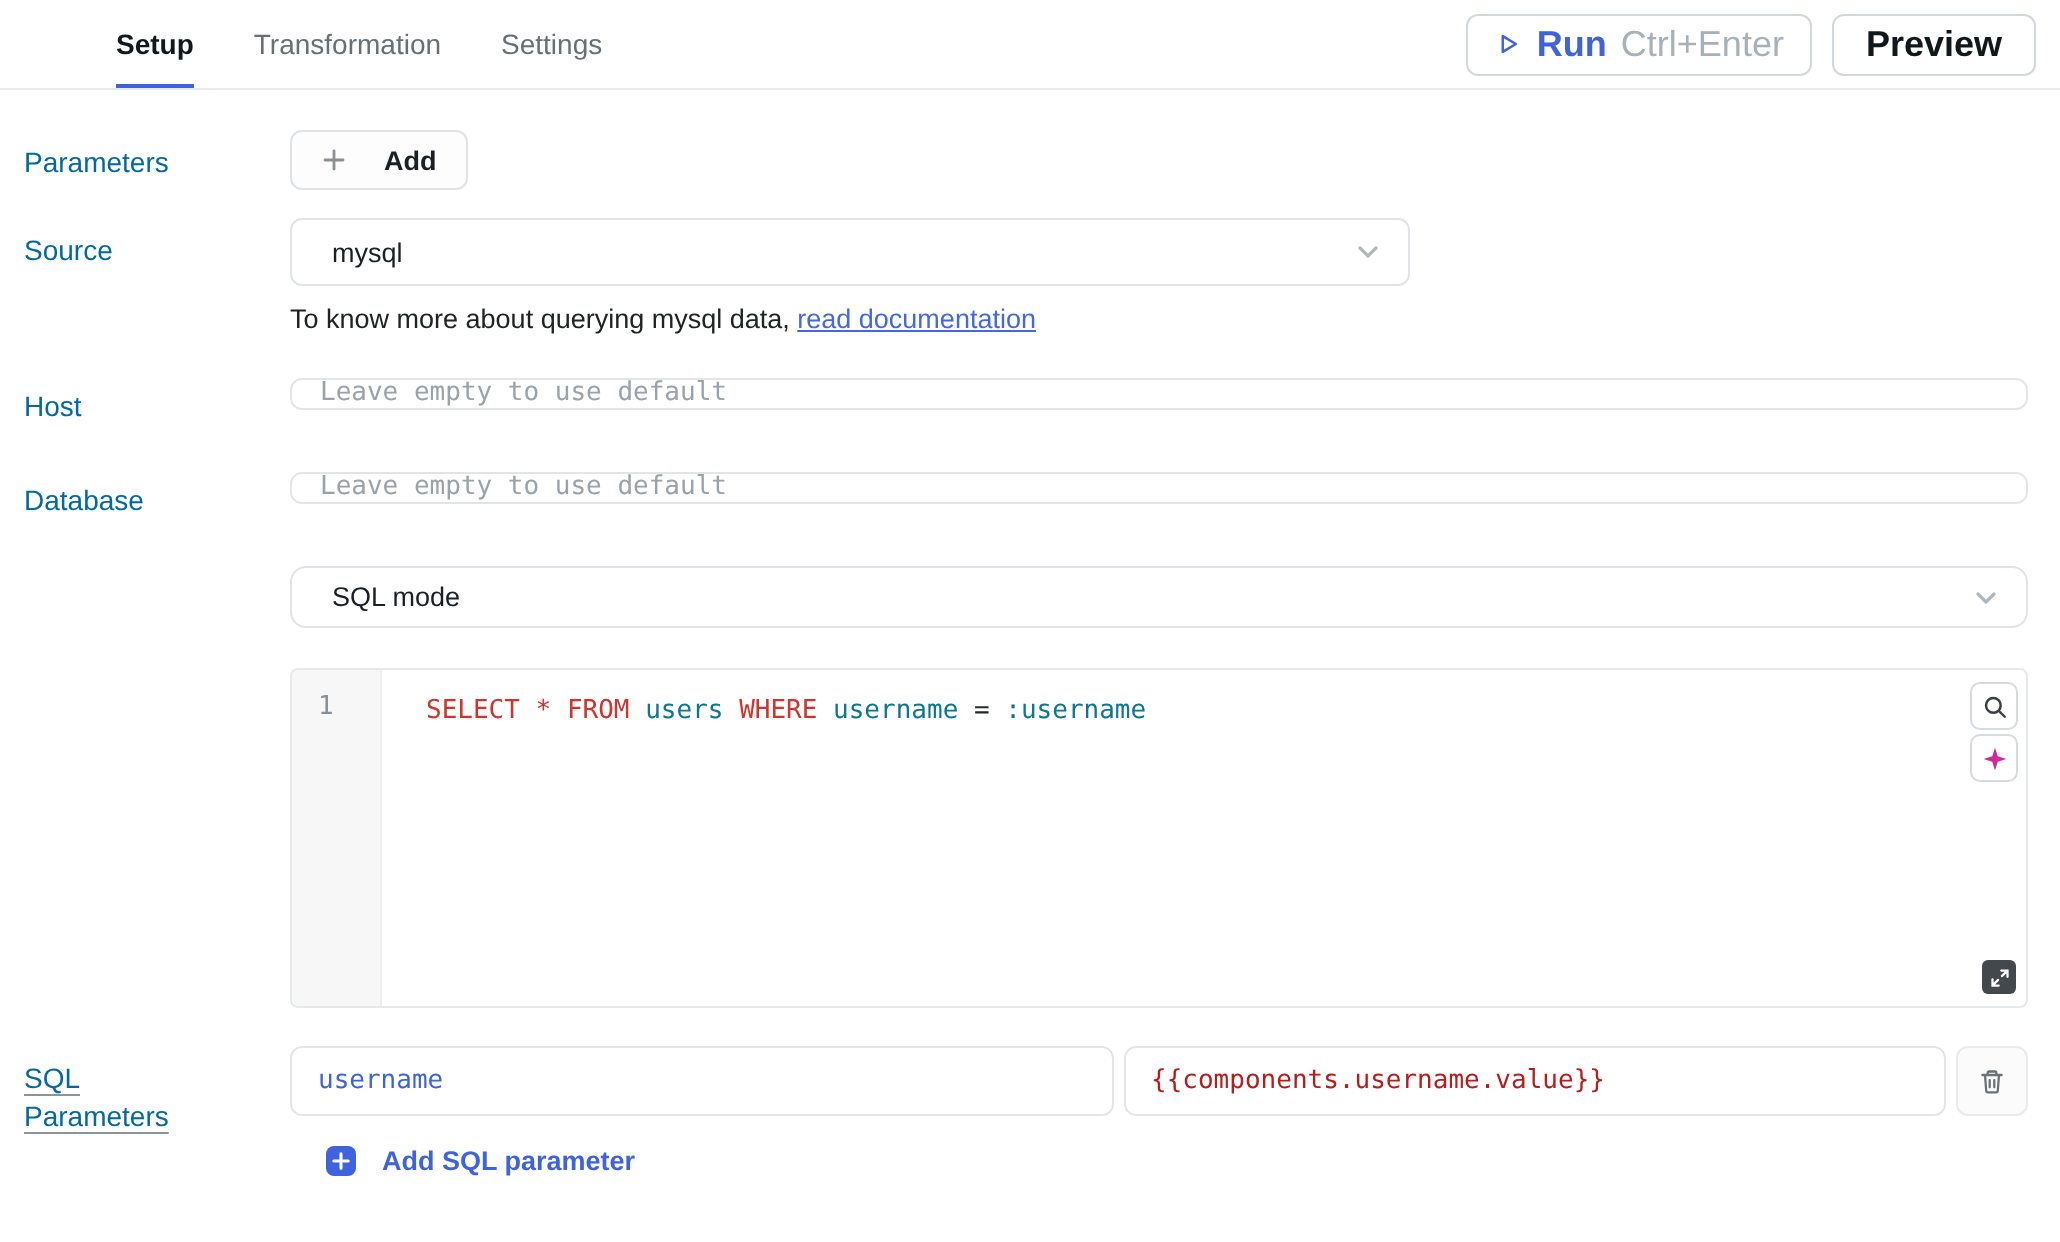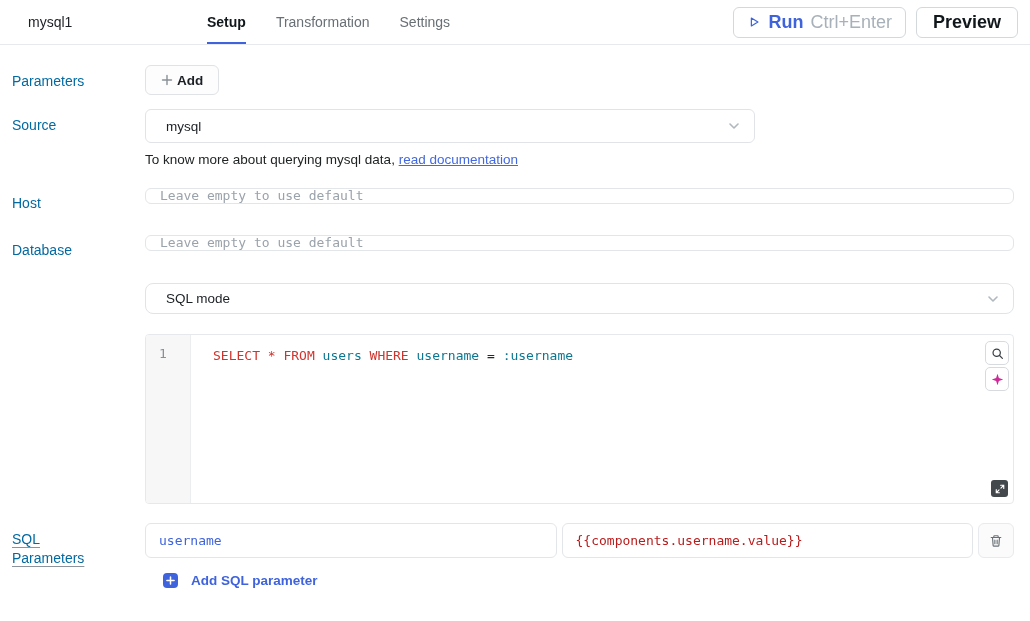--- a/index.html
+++ b/index.html
@@ -40,32 +40,32 @@
   .row-label.underlined { text-decoration:underline; text-decoration-color:#8b939c; text-underline-offset:3px; max-width:80px; }
 
   .mb-a { margin-bottom:14px; }
   .mb-b { margin-bottom:20px; }
   .mb-c { margin-bottom:21px; }
   .mb-d { margin-bottom:23px; }
   .mb-e { margin-bottom:20px; }
   .mb-f { margin-bottom:19px; }
 
   .add-btn {
-    display:inline-flex; align-items:center; gap:4px; height:30px; padding:0 15px;
+    display:inline-flex; align-items:center; gap:19px; height:30px; padding:0 15px;
     background:#fdfdfe; border:1px solid #dfe3e6; border-radius:6px;
     font-family:inherit; font-size:13.5px; font-weight:600; color:#1c2024; cursor:pointer;
   }
 
   .select-box {
     display:flex; align-items:center; height:34px;
     border:1px solid #e0e4e8; border-radius:6px; background:#fff;
     padding:0 12px 0 20px; font-size:13.5px; color:#1b2024; cursor:pointer;
   }
   .select-box .chev { margin-left:auto; display:flex; }
-  .source-select { width:610px; }
+  .source-select { width:560px; }
   .mode-select { height:31px; border-radius:8px; }
 
   .help-text { margin-top:9px; font-size:13.5px; color:#202425; }
   .help-link { color:#4368e0; text-decoration:underline; cursor:pointer; }
 
   .text-input {
     width:100%; height:16px; border:1px solid #e3e6e9; border-radius:6px;
     padding:0 14px; background:#fff; outline:none;
     font-family:"DejaVu Sans Mono", monospace; font-size:13px; color:#404040;
   }
@@ -127,21 +127,20 @@
     width:15px; height:15px; border-radius:4px; background:#3e63dd;
     display:flex; align-items:center; justify-content:center;
   }
 </style>
 </head>
 <body>
 
 <div>
 
   <header class="topbar">
-    <div class="q-title">mysql1</div>
     <nav class="tabs">
       <div class="tab active">Setup</div>
       <div class="tab">Transformation</div>
       <div class="tab">Settings</div>
     </nav>
     <div class="actions">
       <button class="btn">
         <span style="display:flex;">
           <svg width="14" height="14" viewBox="0 0 16 16">
               <path d="M5 3.5v9l7.5-4.5z" fill="none" stroke="#3e63dd" stroke-width="1.4" stroke-linejoin="round"></path>

